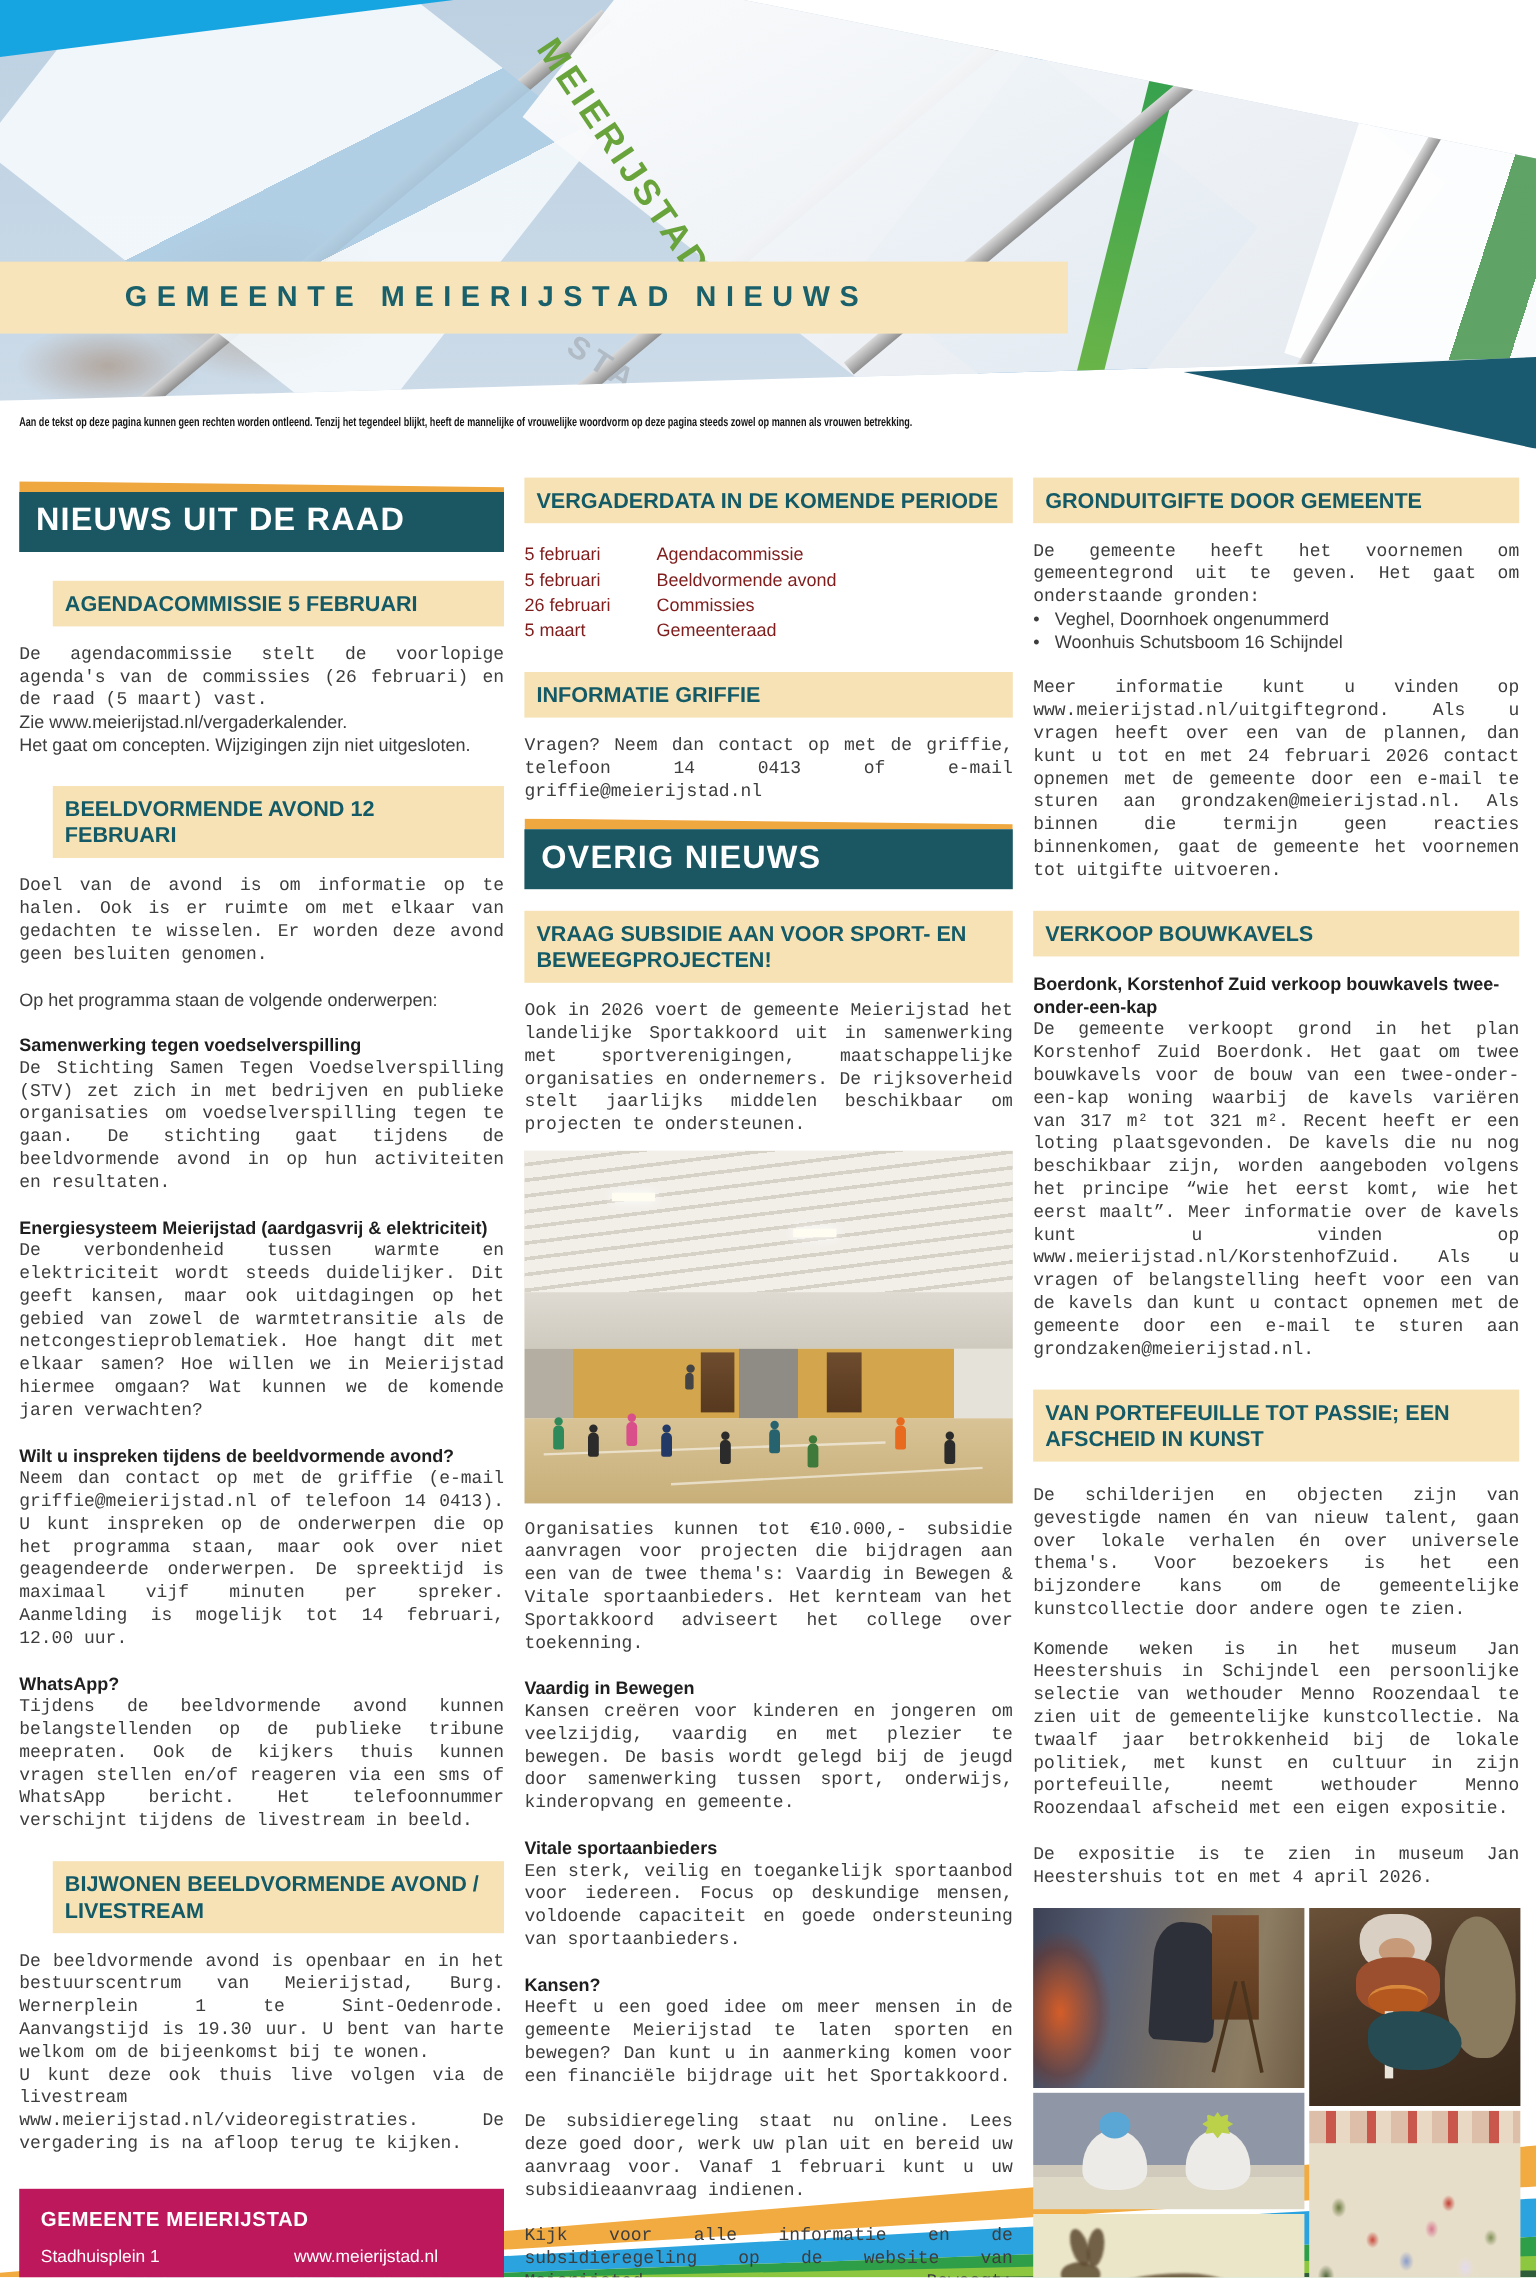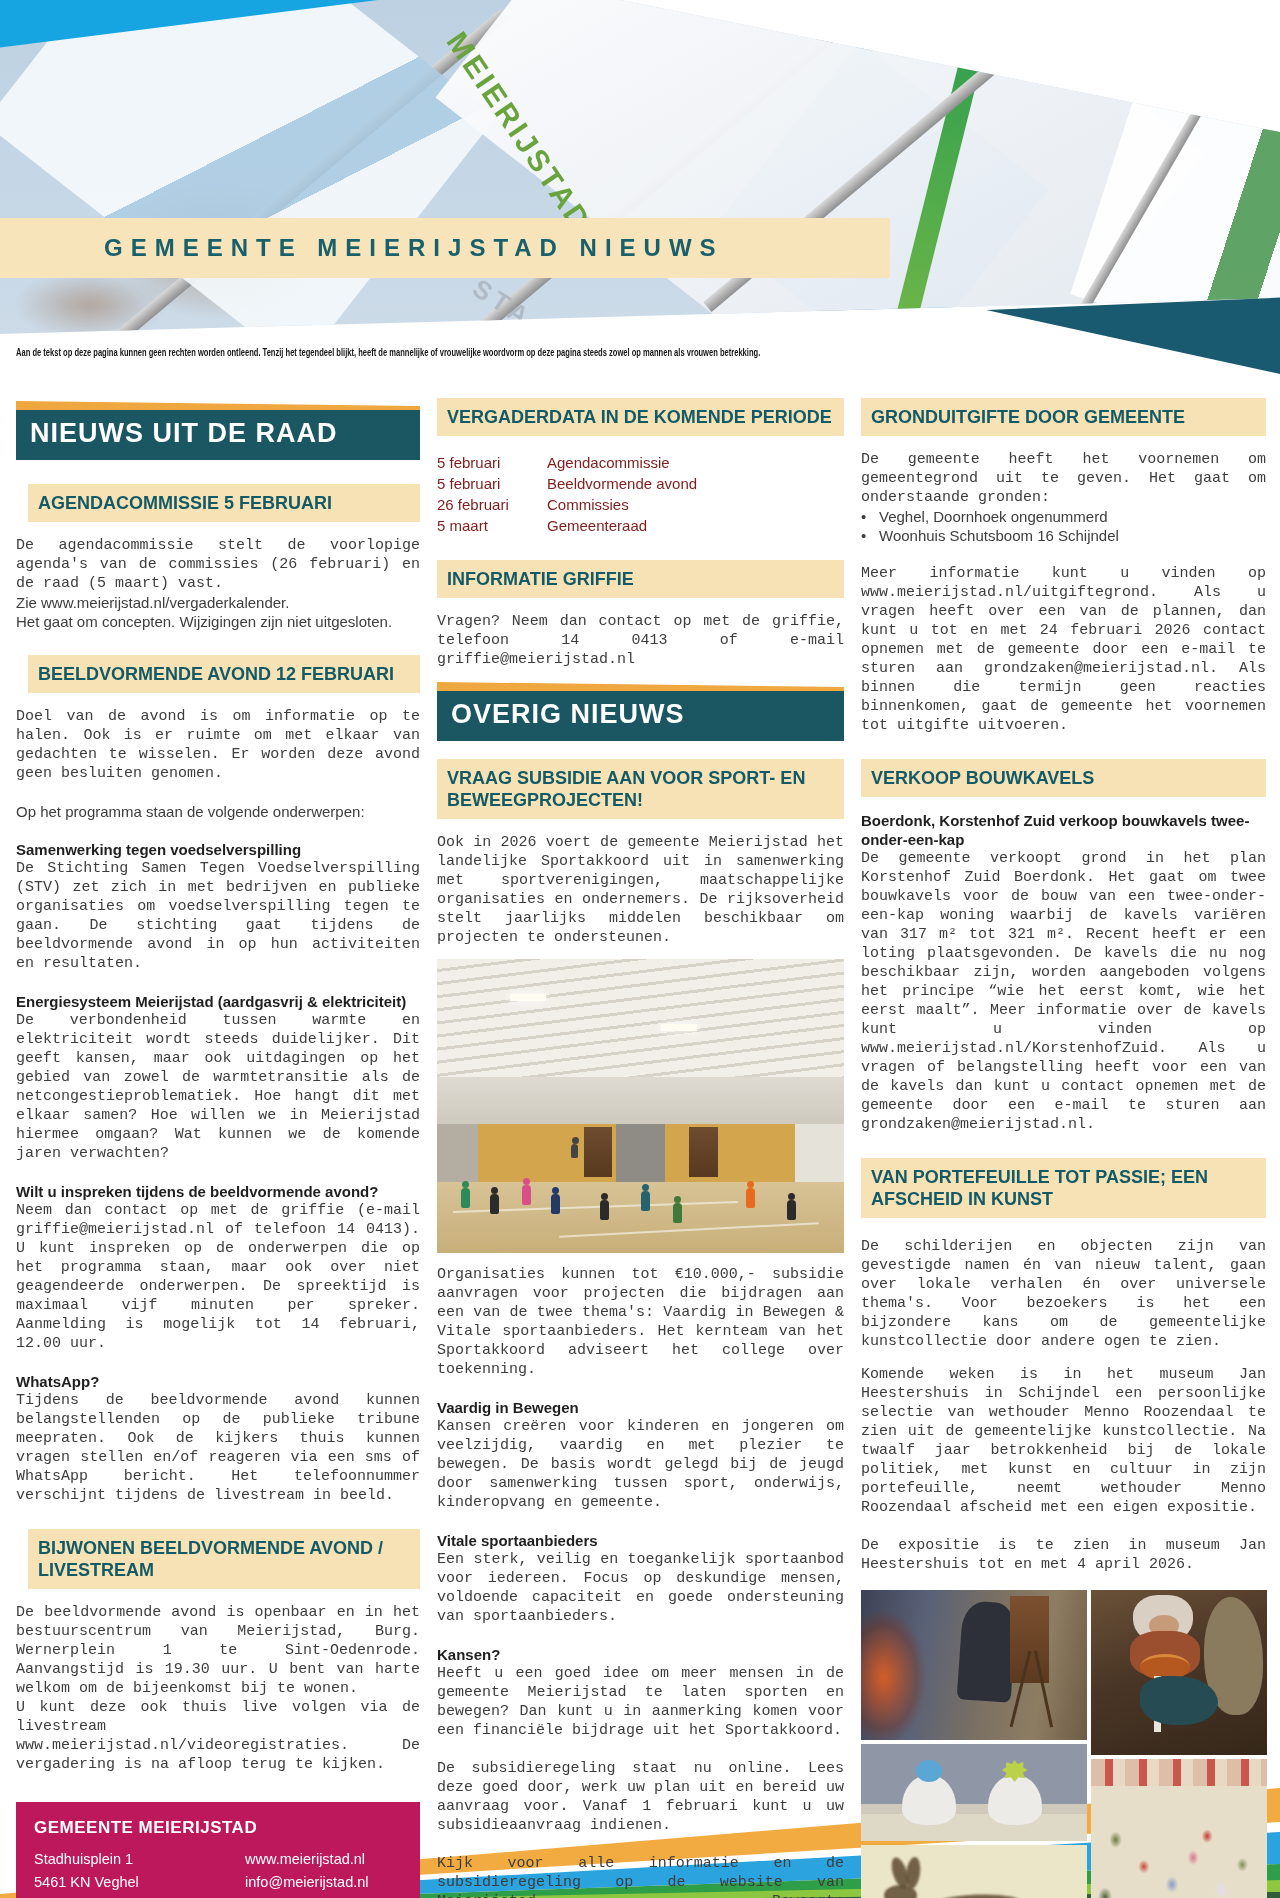--- a/index.html
+++ b/index.html
@@ -46,21 +46,21 @@
   
   .main{position:absolute;top:398px;left:16px;width:1250px;display:grid;grid-template-columns:404px 407px 405px;column-gap:17px;z-index:1;}
   .b{font-size:15px;line-height:19px;color:#3d3d3d;margin:0;}
   .j{text-align:justify;font-family:Liberation Mono, monospace;}
   .gap{margin-top:19px;}
   .sg{margin-top:14px;}
   .bh{font-size:15px;line-height:19px;color:#1f1f1f;font-weight:bold;margin:19px 0 0;}
   .chead{background:#f6e2b5;color:#135a66;font-size:18px;line-height:22px;font-weight:bold;
     padding:8px 10px;margin:24px 0 0;}
   .chead.first{margin-top:0;}
-  .indent{margin-left:12px;}
+  .indent{margin-left:28px;}
   .banner{position:relative;background:#1a5763;color:#fff;font-size:27px;font-weight:bold;letter-spacing:1px;
     padding:8px 14px 11px;margin:12px 0 0;}
   .banner::before{content:"";position:absolute;left:0;right:0;top:-9px;height:9px;background:#efa73f;
     clip-path:polygon(0 0,100% 55%,100% 100%,0 100%);}
 
   
   .vtable{margin-top:16px;}
   .vrow{display:flex;font-size:15px;line-height:21px;color:#7f1d1d;}
   .vdate{width:110px;flex:none;}
 

